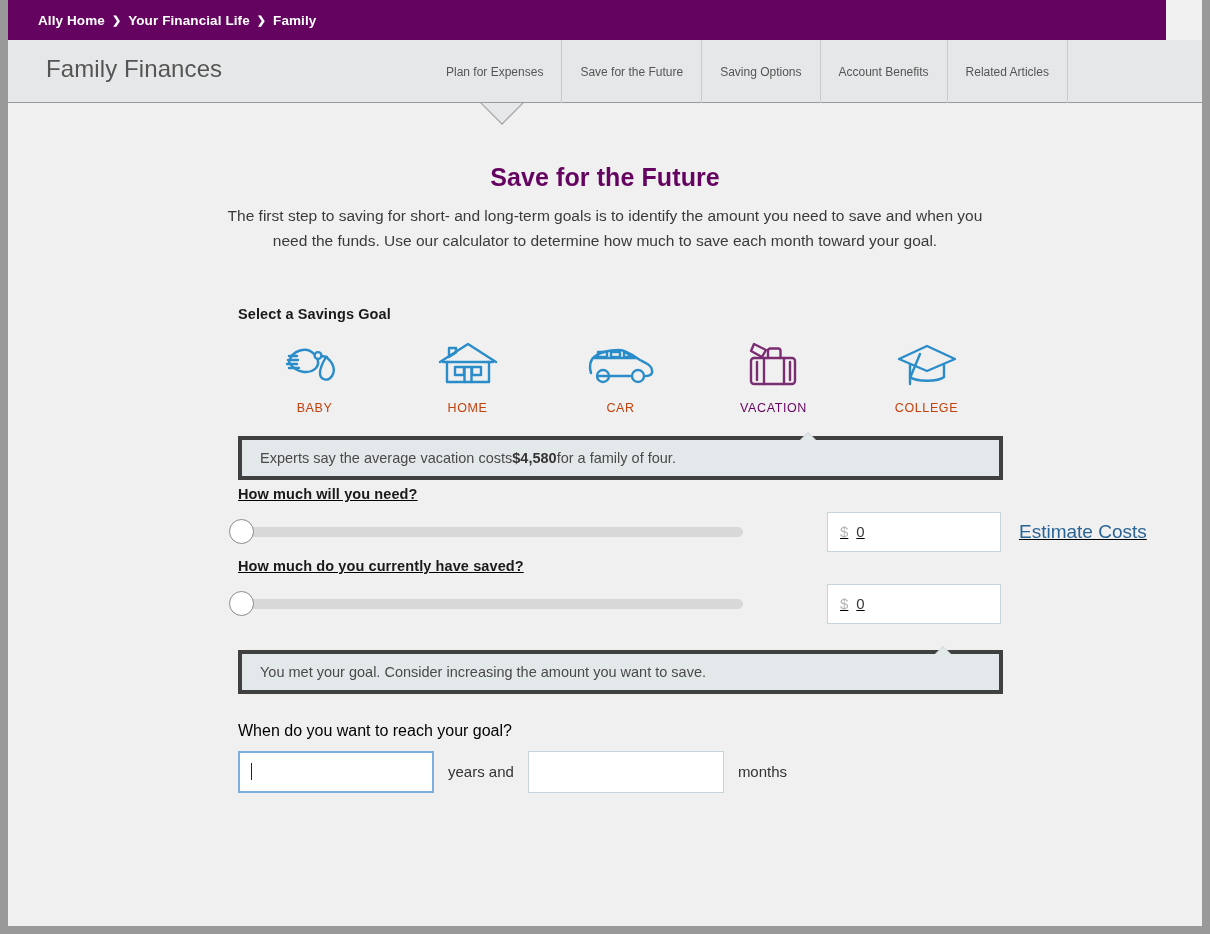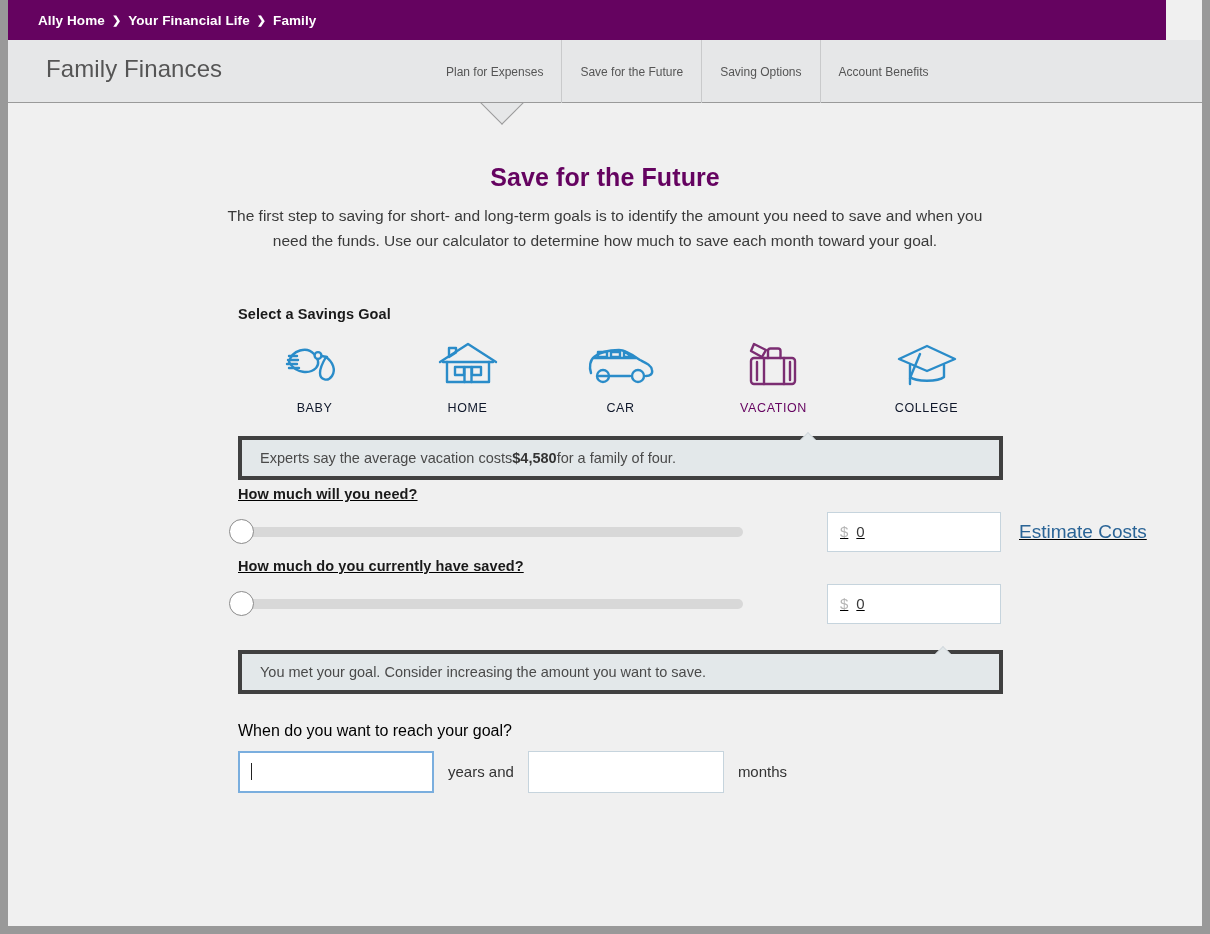--- a/index.html
+++ b/index.html
@@ -138,21 +138,21 @@
     flex: 1;
     display: flex; flex-direction: column;
     align-items: center;
     cursor: pointer;
   }
   .goal .gicon { height: 48px; display: flex; align-items: flex-end; }
   .goal .glabel {
     margin-top: 13px;
     font-size: 12.5px;
     letter-spacing: 0.6px;
-    color: #0f172a;
+    color: #c2410c;
   }
   .goal.selected .glabel { color: #650360; }
   
   .banner {
     position: relative;
     margin-top: 21px;
     background: #e3e8ea;
     border: 4px solid #404040;
     height: 44px;
     display: flex; align-items: center;
@@ -254,20 +254,21 @@
     <span class="crumb">Family</span>
   </div>
 
   <div class="head-bar">
     <div class="brand">Family Finances</div>
     <div class="navtabs">
       <div class="navtab">Plan for Expenses</div>
       <div class="navtab">Save for the Future</div>
       <div class="navtab">Saving Options</div>
       <div class="navtab">Account Benefits</div>
+      <div class="navtab last">Related Articles</div>
     </div>
   </div>
   <div class="notch"></div>
 
   <div class="content">
     <h1 class="title">Save for the Future</h1>
     <div class="lede">The first step to saving for short- and long-term goals is to identify the amount you need to save and when you need the funds. Use our calculator to determine how much to save each month toward your goal.</div>
 
 
     <div class="calc">

